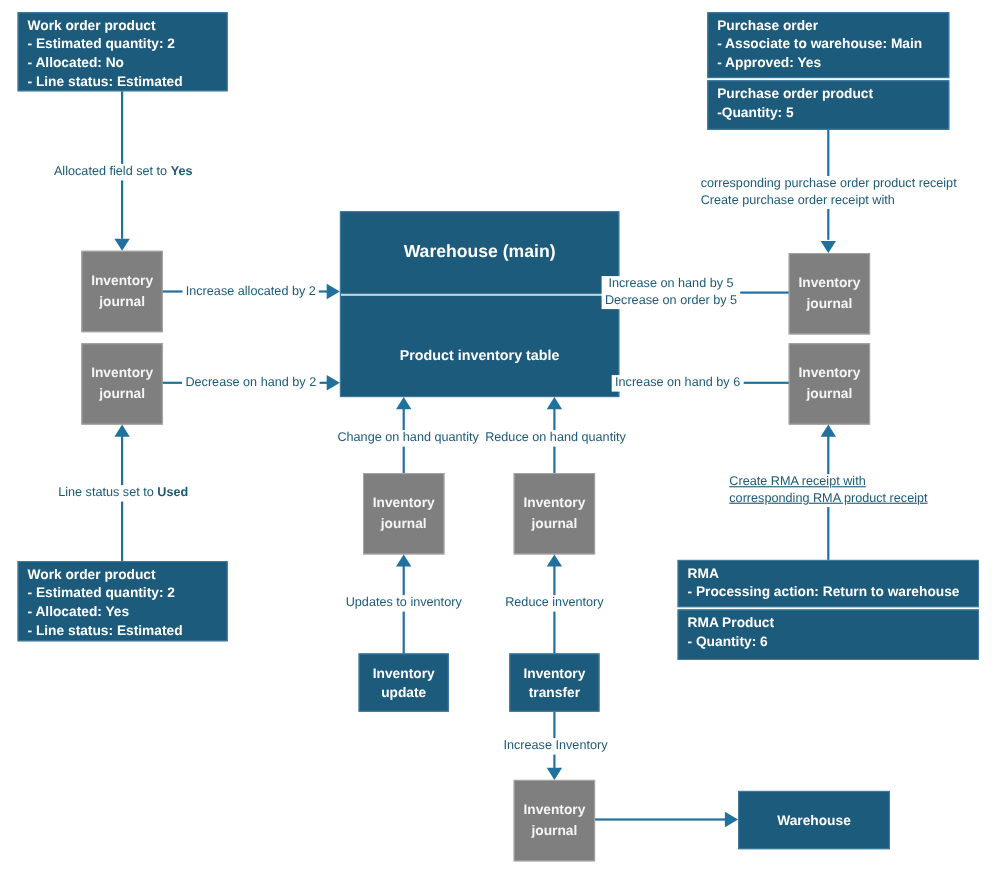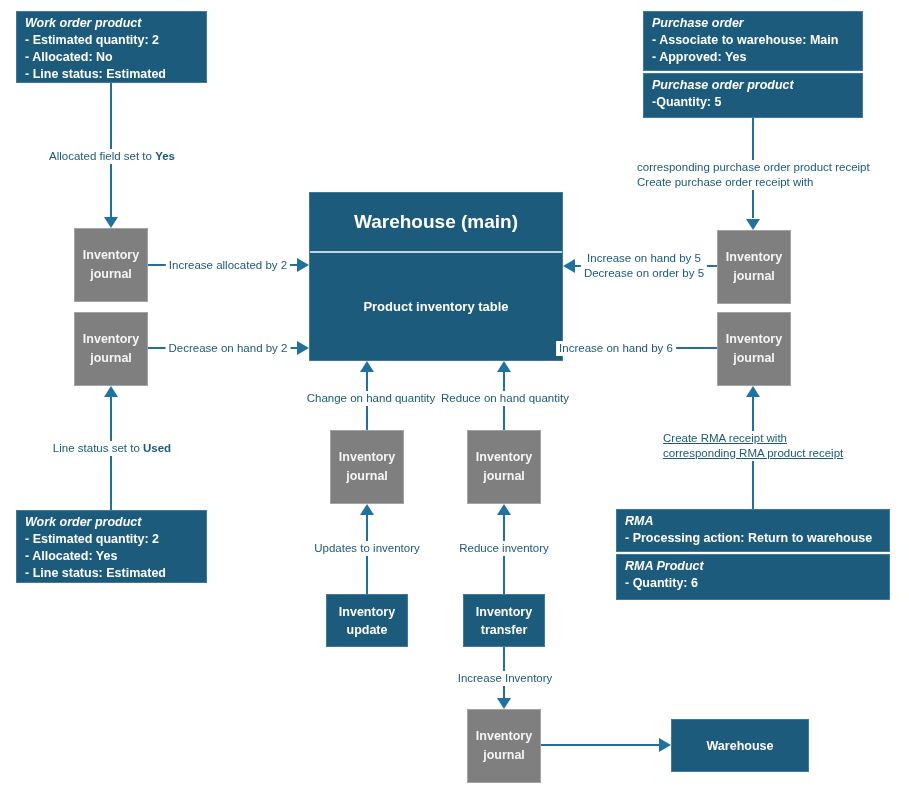--- a/index.html
+++ b/index.html
@@ -4,37 +4,37 @@
 <style>
   html,body{margin:0;padding:0;background:#fff;}
   #canvas{
     position:relative;width:909px;height:794px;background:#ffffff;overflow:hidden;
     font-family:"Liberation Sans", sans-serif;
   }
   .box{
     position:absolute;background:#1d5b7c;border:1px solid #40799f;color:#ffffff;
     font-size:12.5px;font-weight:bold;line-height:17px;padding:3px 8px;box-sizing:border-box;
   }
-  .box .t{font-weight:bold;font-style:italic;}
+  .box .t{font-weight:bold;}
   .journal{
     position:absolute;width:74px;height:74px;background:#7f7f7f;border:1px solid #a3a3a3;
     color:#f5f5f5;font-size:12.5px;font-weight:bold;line-height:19px;text-align:center;
     display:flex;flex-direction:column;align-items:center;justify-content:center;box-sizing:border-box;
   }
   .action{
     position:absolute;background:#1d5b7c;border:1px solid #40799f;color:#fff;
     font-size:12.5px;font-weight:bold;line-height:18px;text-align:center;
     display:flex;flex-direction:column;align-items:center;justify-content:center;box-sizing:border-box;
   }
   .central{
     position:absolute;left:309px;top:192px;width:254px;height:169px;background:#1d5b7c;
     border:1px solid #40799f;box-sizing:border-box;color:#fff;
   }
-  .central .sec1{height:58px;display:flex;align-items:center;justify-content:center;
-    font-size:19px;font-weight:bold;}
+  .central .sec1{height:74px;display:flex;align-items:center;justify-content:center;
+    font-size:16px;font-weight:bold;}
   .central .divider{height:2px;background:#bed3e0;}
   .central .sec2{height:107px;display:flex;align-items:center;justify-content:center;
     font-size:13px;font-weight:bold;}
   .lbl{
     position:absolute;color:#1c5a77;font-size:11.5px;line-height:15px;background:#ffffff;
     padding:0 3px;white-space:nowrap;
   }
   .lbl.center{transform:translateX(-50%);text-align:center;}
   .vline{position:absolute;width:2px;background:#21719e;}
   .hline{position:absolute;height:2px;background:#21719e;}
@@ -184,21 +184,21 @@
 
   <div class="lbl center" style="left:228px;top:258px;">Increase allocated by 2</div>
 
   <div class="lbl center" style="left:228px;top:341px;">Decrease on hand by 2</div>
 
   <div class="lbl" style="left:634px;top:160px;">
     <div>corresponding purchase order product receipt</div>
     <div>Create purchase order receipt with</div>
   </div>
 
-  <div class="lbl center" style="left:644px;top:251px;">
+  <div class="lbl center" style="left:610px;top:251px;">
     <div>Increase on hand by 5</div>
     <div>Decrease on order by 5</div>
   </div>
 
   <div class="lbl center" style="left:616px;top:341px;">Increase on hand by 6</div>
 
   <div class="lbl" style="left:660px;top:431px;text-decoration:underline;">
     <div>Create RMA receipt with</div>
     <div>corresponding RMA product receipt</div>
   </div>

